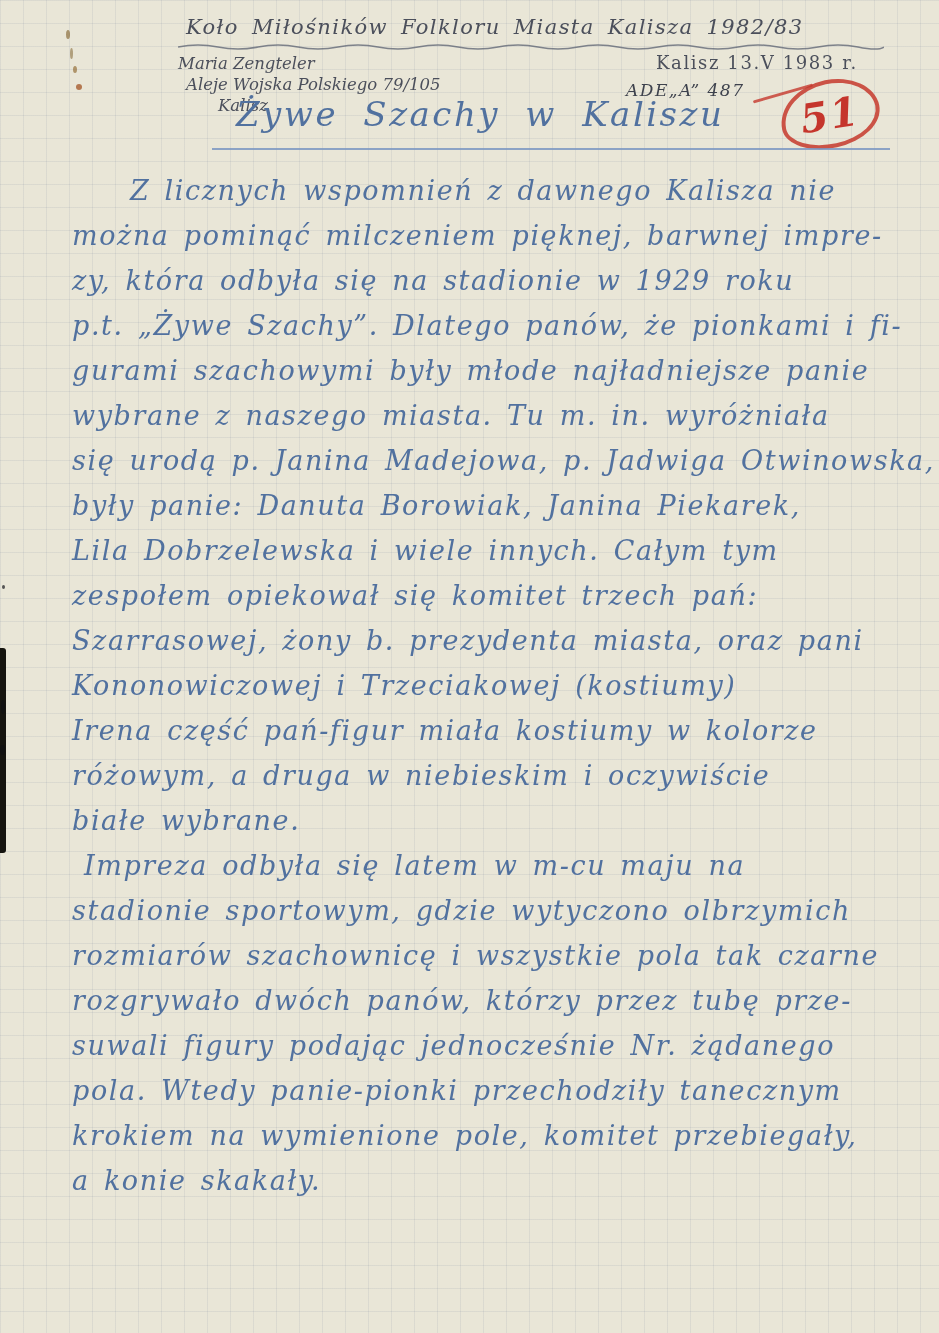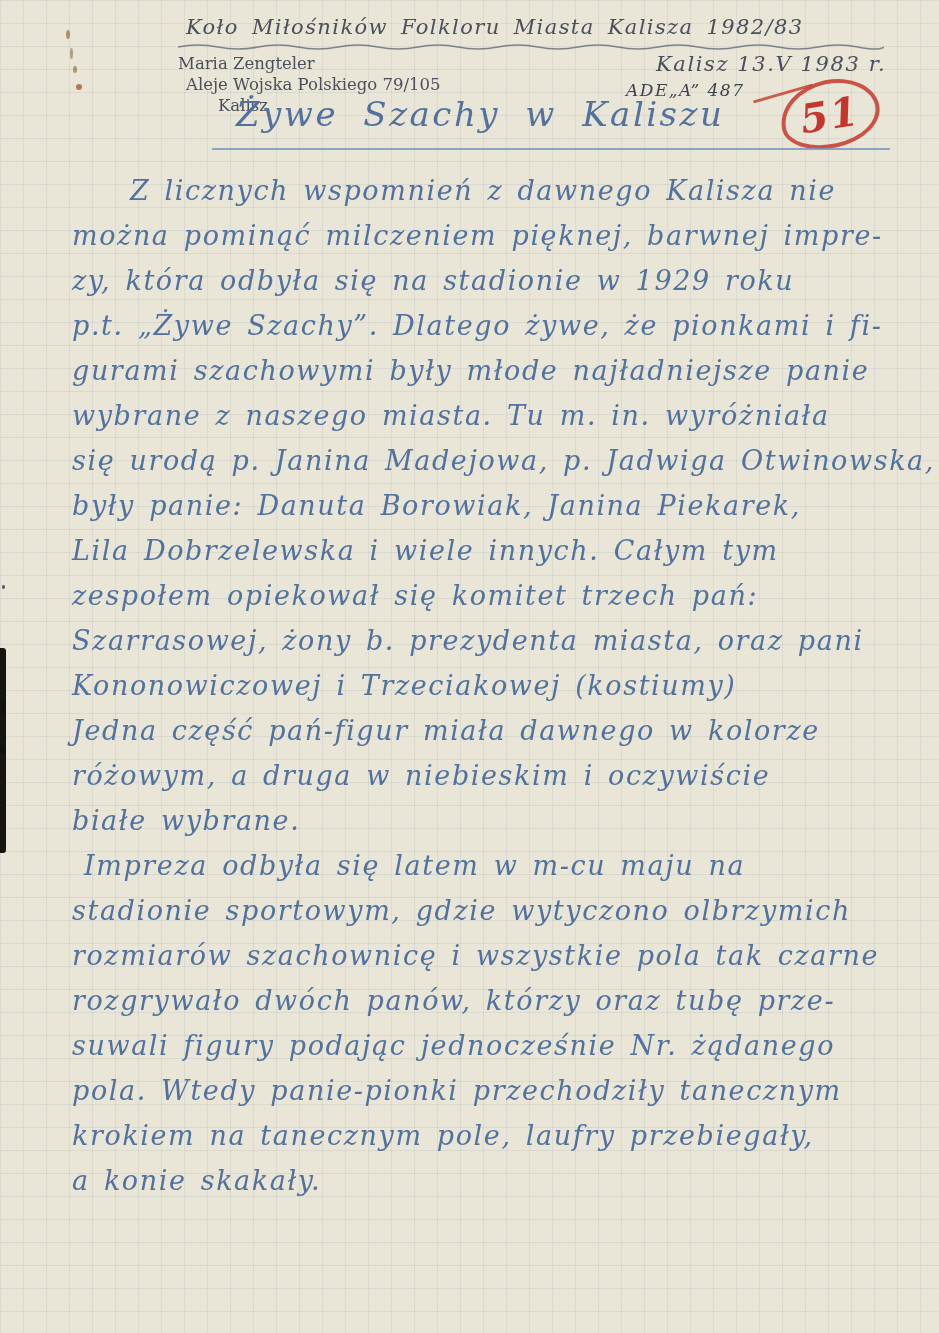--- a/index.html
+++ b/index.html
@@ -22,29 +22,29 @@
   .header-line {
     position:absolute; top:15px; left:186px;
     font-style:italic; font-size:21px;
     letter-spacing:1.4px; word-spacing:5px;
     white-space:nowrap;
   }
   .header-wavy { position:absolute; top:42px; left:178px; }
 
   .sender {
     position:absolute; top:53px; left:178px;
-    font-size:16.5px; line-height:21px;
+    font-style:italic; font-size:16.5px; line-height:21px;
     white-space:nowrap;
   }
   .sender-l2 { margin-left:8px; }
   .sender-l3 { margin-left:40px; }
 
   .dateline {
     position:absolute; top:52px; left:656px;
-    font-style:italic; font-size:21px; letter-spacing:1.6px;
+    font-size:18px; letter-spacing:1.6px;
     white-space:nowrap;
   }
   .archive {
     position:absolute; top:80px; left:626px;
     font-style:italic; font-size:17px; letter-spacing:1.5px;
     color:#3e424d; white-space:nowrap;
   }
   .stamp {
     position:absolute; left:780px; top:80px;
     width:92px; height:60px;
@@ -121,39 +121,39 @@
     <span class="stamp-num red">51</span>
   </div>
 
   <div class="title ink">Żywe Szachy w Kaliszu</div>
   <div class="title-underline"></div>
 
   <div class="body-text ink">
     <div class="indent-lg">Z licznych wspomnień z dawnego Kalisza nie</div>
     <div>można pominąć milczeniem pięknej, barwnej impre-</div>
     <div>zy, która odbyła się na stadionie w 1929 roku</div>
-    <div>p.t. „Żywe Szachy”. Dlatego żywe, że pionkami i fi-</div>
+    <div>p.t. „Żywe Szachy”. Dlatego panów, że pionkami i fi-</div>
     <div>gurami szachowymi były młode najładniejsze panie</div>
     <div>wybrane z naszego miasta. Tu m. in. wyróżniała</div>
     <div>się urodą p. Janina Madejowa, p. Jadwiga Otwinowska,</div>
     <div>były panie: Danuta Borowiak, Janina Piekarek,</div>
     <div>Lila Dobrzelewska i wiele innych. Całym tym</div>
     <div>zespołem opiekował się komitet trzech pań:</div>
     <div>Szarrasowej, żony b. prezydenta miasta, oraz pani</div>
     <div>Kononowiczowej i Trzeciakowej (kostiumy)</div>
-    <div>Jedna część pań-figur miała dawnego w kolorze</div>
+    <div>Irena część pań-figur miała kostiumy w kolorze</div>
     <div>różowym, a druga w niebieskim i oczywiście</div>
     <div>białe wybrane.</div>
     <div class="indent-sm">Impreza odbyła się latem w m-cu maju na</div>
     <div>stadionie sportowym, gdzie wytyczono olbrzymich</div>
     <div>rozmiarów szachownicę i wszystkie pola tak czarne</div>
-    <div>rozgrywało dwóch panów, którzy oraz tubę prze-</div>
+    <div>rozgrywało dwóch panów, którzy przez tubę prze-</div>
     <div>suwali figury podając jednocześnie Nr. żądanego</div>
     <div>pola. Wtedy panie-pionki przechodziły tanecznym</div>
-    <div>krokiem na tanecznym pole, laufry przebiegały,</div>
+    <div>krokiem na wymienione pole, komitet przebiegały,</div>
     <div>a konie skakały.</div>
   </div>
 
   <div class="stain stain-a"></div>
   <div class="stain stain-b"></div>
   <div class="stain stain-c"></div>
   <div class="stain stain-d"></div>
   <div class="edge-strip"></div>
   <div class="stain speck-a"></div>
   <div class="stain speck-b"></div>

